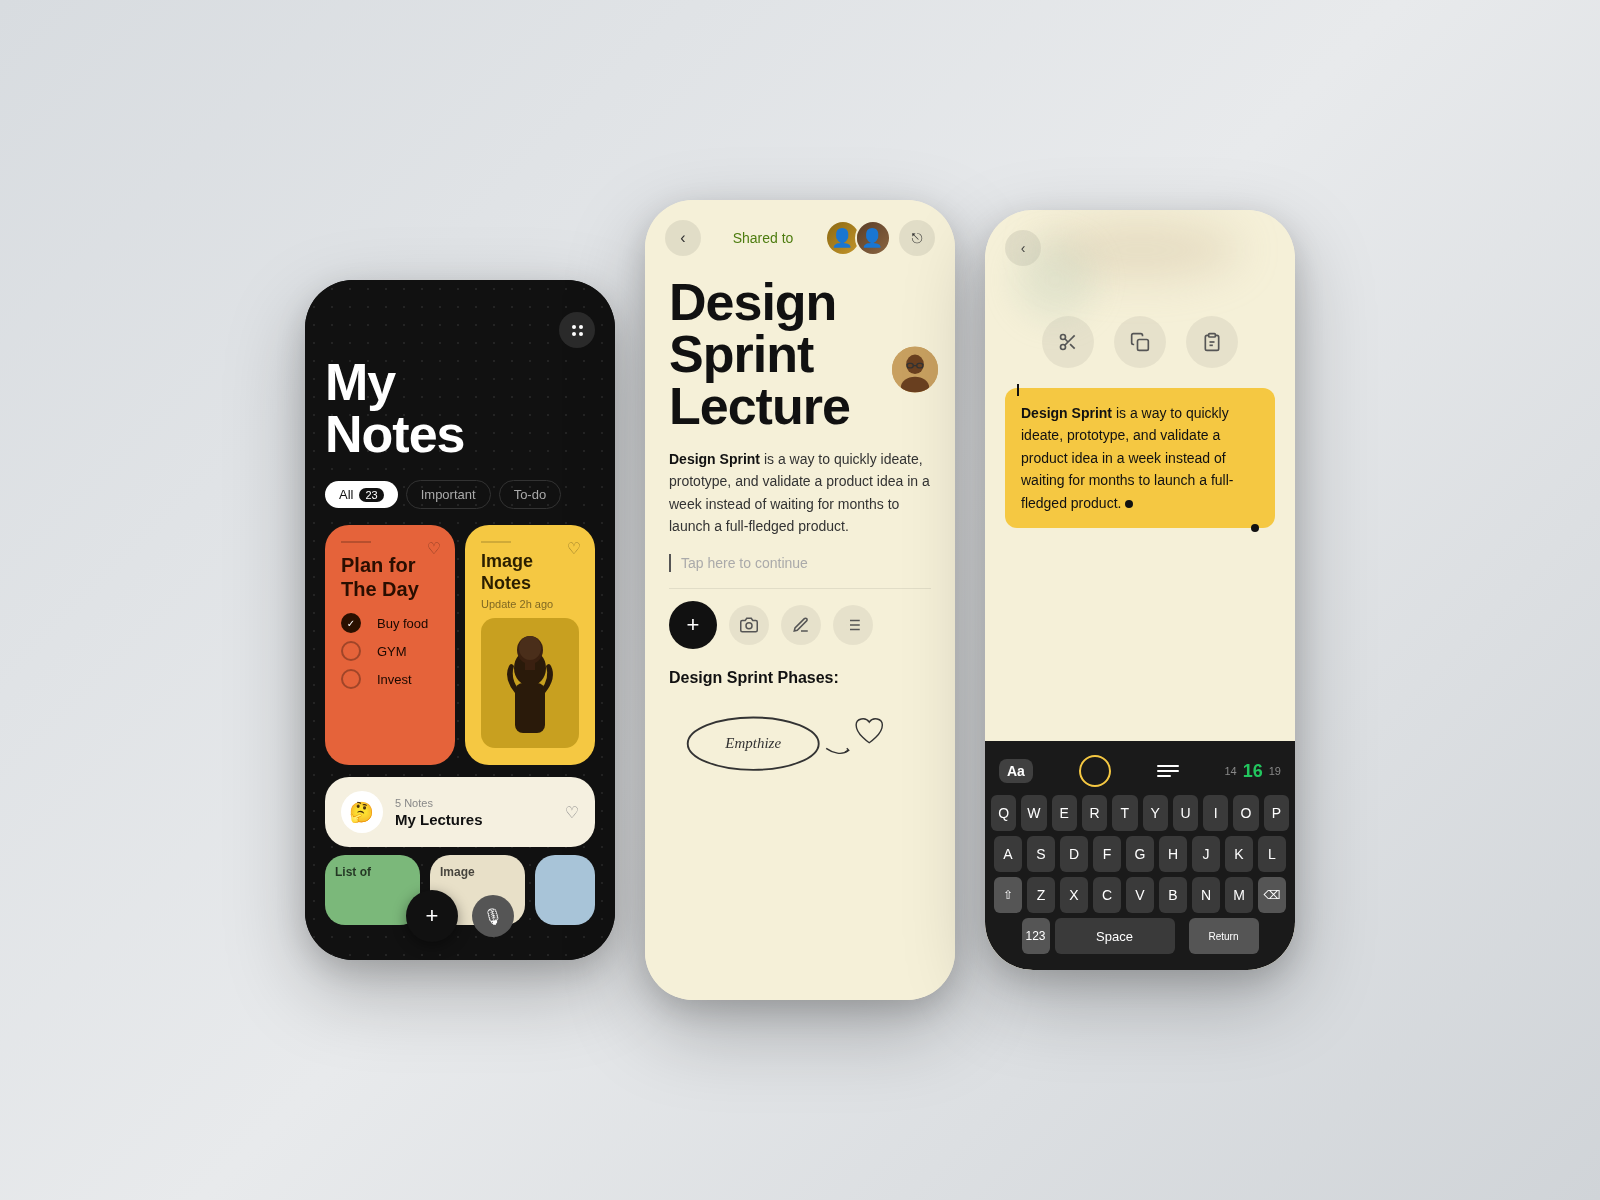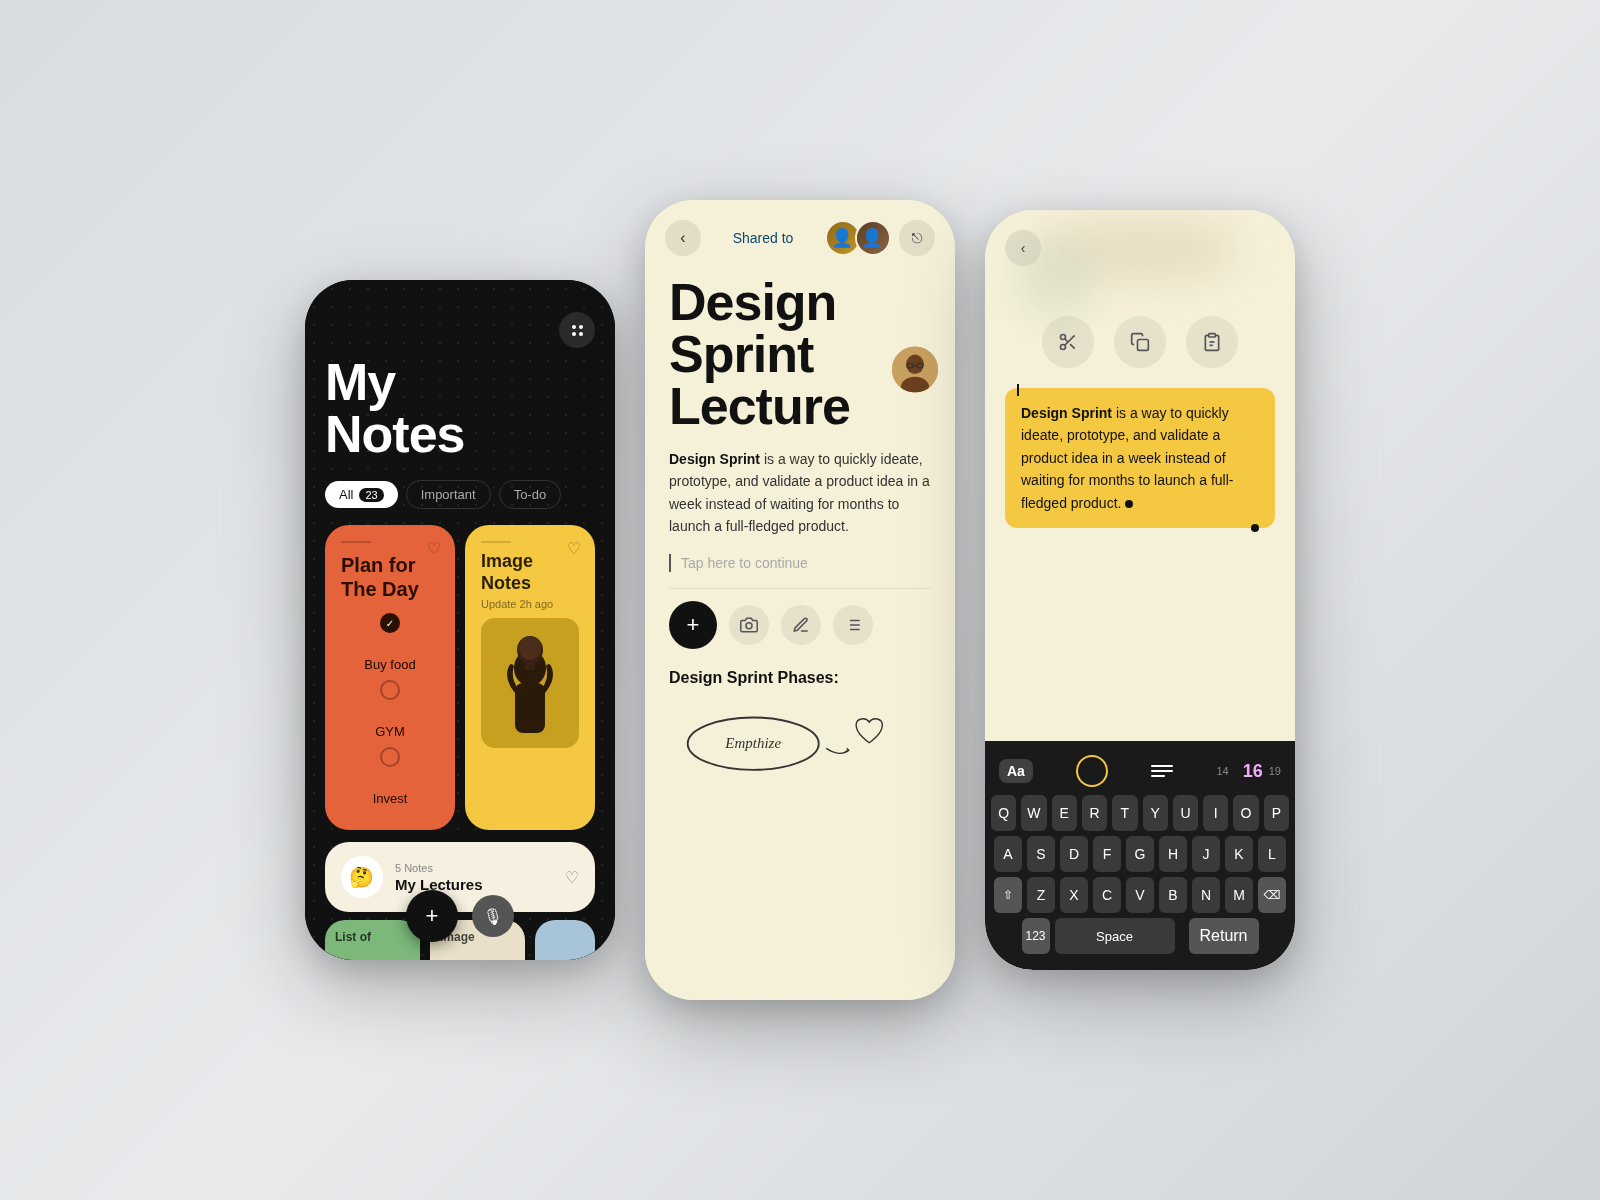--- a/index.html
+++ b/index.html
@@ -149,23 +149,22 @@
     }
     .card-orange .dash-line {
       width: 30px;
       height: 2px;
       background: rgba(0,0,0,0.2);
       margin-bottom: 10px;
     }
     .todo-item {
       display: flex;
       align-items: center;
-      gap: 24px;
+      gap: 16px;
       margin-bottom: 8px;
-      flex-direction: column;
     }
     .todo-check {
       width: 20px; height: 20px;
       border-radius: 50%;
       border: 2px solid rgba(0,0,0,0.3);
       flex-shrink: 0;
       display: flex;
       align-items: center;
       justify-content: center;
     }
@@ -357,21 +356,21 @@
       background: rgba(0,0,0,0.08);
       display: flex;
       align-items: center;
       justify-content: center;
       cursor: pointer;
       font-size: 16px;
       color: #333;
     }
     .shared-to-label {
       font-size: 14px;
-      color: #0c4a6e;
+      color: #4d7c0f;
     }
     .p2-avatars {
       display: flex;
       align-items: center;
       gap: -6px;
     }
     .avatar-circle {
       width: 36px; height: 36px;
       border-radius: 50%;
       overflow: hidden;
@@ -915,21 +914,21 @@
             <span>Aa</span>
           </div>
           <div class="kb-circle"></div>
           <div class="kb-lines">
             <div class="kb-line"></div>
             <div class="kb-line"></div>
             <div class="kb-line"></div>
           </div>
           <div style="display:flex;gap:6px;align-items:center;">
             <span style="font-size:11px;color:#888;">14</span>
-            <span style="font-size:18px;font-weight:700;color:#f0abfc;margin-left:8px;">16</span>
+            <span style="font-size:18px;font-weight:700;color:#22c55e;">16</span>
             <span style="font-size:11px;color:#888;">19</span>
           </div>
         </div>
 
         <div class="kb-row">
           <div class="kb-key">Q</div>
           <div class="kb-key">W</div>
           <div class="kb-key">E</div>
           <div class="kb-key">R</div>
           <div class="kb-key">T</div>
@@ -957,19 +956,19 @@
           <div class="kb-key">C</div>
           <div class="kb-key">V</div>
           <div class="kb-key">B</div>
           <div class="kb-key">N</div>
           <div class="kb-key">M</div>
           <div class="kb-key action">⌫</div>
         </div>
         <div class="kb-bottom-row">
           <div class="kb-key action wide" style="font-size:12px;">123</div>
           <div class="kb-key wider" style="width:120px;font-size:13px;">Space</div>
-          <div class="kb-key action wide" style="width:70px;font-size:16px;margin-left:9px;">Return</div>
+          <div class="kb-key action wide" style="width:70px;font-size:10px;margin-left:9px;">Return</div>
         </div>
       </div>
     </div>
   </div>
 
 </div>
 
 </body></html>

